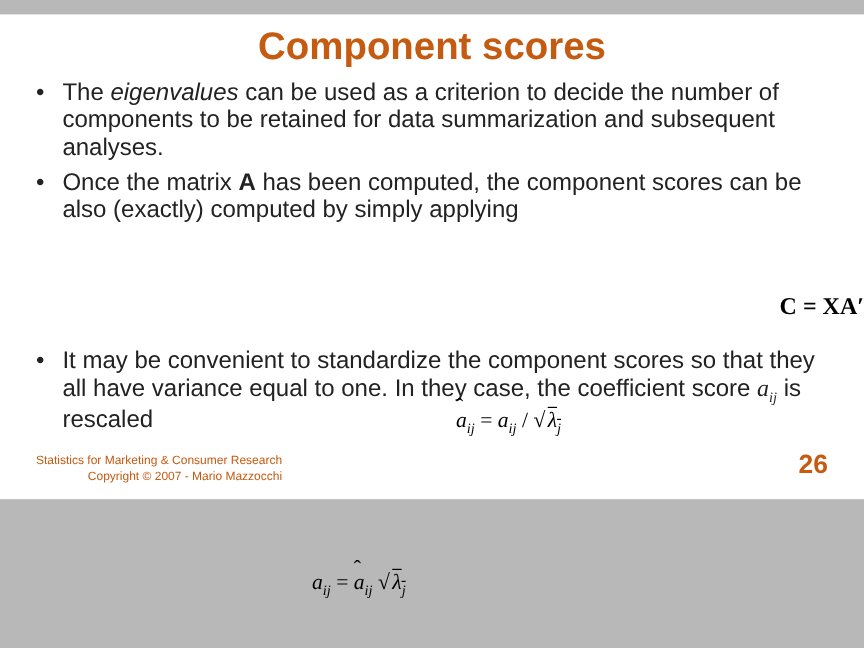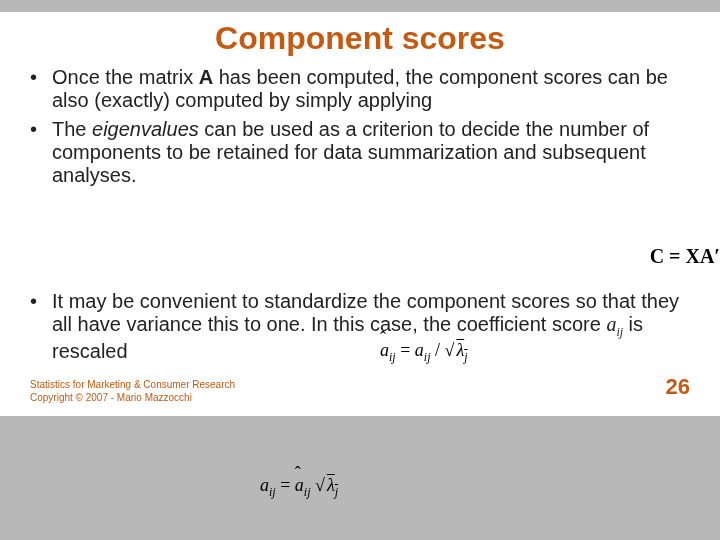--- a/index.html
+++ b/index.html
@@ -13,48 +13,48 @@
   .blk2{top:290px}
   .blk3{top:400px}
   em{font-style:italic}
   b{font-weight:bold}
   .eq{font-family:"Times New Roman",serif;font-weight:bold;font-size:20px}
   .eq-center{position:absolute;left:0;right:0;text-align:right;top:245px}
   .eq-inline{font-family:"Times New Roman",serif;font-style:italic;font-size:18px;position:absolute}
   .eq2{left:380px;top:340px}
   .eq3{left:260px;top:475px}
   .sub{font-size:12px;font-style:italic;vertical-align:sub}
-  .footer{position:absolute;left:30px;bottom:12px;color:#c55a11;font-size:10px;text-align:left;line-height:1.3}
+  .footer{position:absolute;left:30px;bottom:12px;color:#c55a11;font-size:10px;text-align:right;line-height:1.3}
   .pagenum{position:absolute;right:30px;bottom:16px;color:#c55a11;font-size:22px;font-weight:bold}
   .hat{position:relative}
   .hat::before{content:"ˆ";position:absolute;left:0;top:-12px;font-style:normal}
   .sqrt{text-decoration:overline;padding-left:2px}
   .sqrt-sign::before{content:"√";font-style:normal}
 </style>
 </head>
 <body>
 
 <div class="slide">
   <div class="topbar"></div>
   <div class="title">Component scores</div>
 
   <ul class="body blk1">
     <li>
-      <span>Once the matrix </span><b>A</b><span> has been computed, the component scores can be also (exactly) computed by simply applying</span>
+      <span>The </span><em>eigenvalues</em><span> can be used as a criterion to decide the number of components to be retained for data summarization and subsequent analyses.</span>
     </li>
     <li>
-      <span>The </span><em>eigenvalues</em><span> can be used as a criterion to decide the number of components to be retained for data summarization and subsequent analyses.</span>
+      <span>Once the matrix </span><b>A</b><span> has been computed, the component scores can be also (exactly) computed by simply applying</span>
     </li>
   </ul>
 
   <div class="eq eq-center">C = XA′</div>
 
   <ul class="body blk2">
     <li>
-      <span>It may be convenient to standardize the component scores so that they all have variance this to one. In this case, the coefficient score </span><span style="font-family:'Times New Roman',serif;font-style:italic"><span>a</span><span class="sub">ij</span></span><span> is rescaled</span>
+      <span>It may be convenient to standardize the component scores so that they all have variance equal to one. In they case, the coefficient score </span><span style="font-family:'Times New Roman',serif;font-style:italic"><span>a</span><span class="sub">ij</span></span><span> is rescaled</span>
     </li>
   </ul>
 
   <div class="eq-inline eq2">
     <span class="hat">a</span><span class="sub">ij</span><span style="font-style:normal"> = </span><span>a</span><span class="sub">ij</span><span style="font-style:normal"> / </span><span class="sqrt-sign"></span><span class="sqrt"><span>λ</span><span class="sub">j</span></span>
   </div>
 
 
   <div class="eq-inline eq3">
     <span>a</span><span class="sub">ij</span><span style="font-style:normal"> = </span><span class="hat">a</span><span class="sub">ij</span> <span class="sqrt-sign"></span><span class="sqrt"><span>λ</span><span class="sub">j</span></span>

